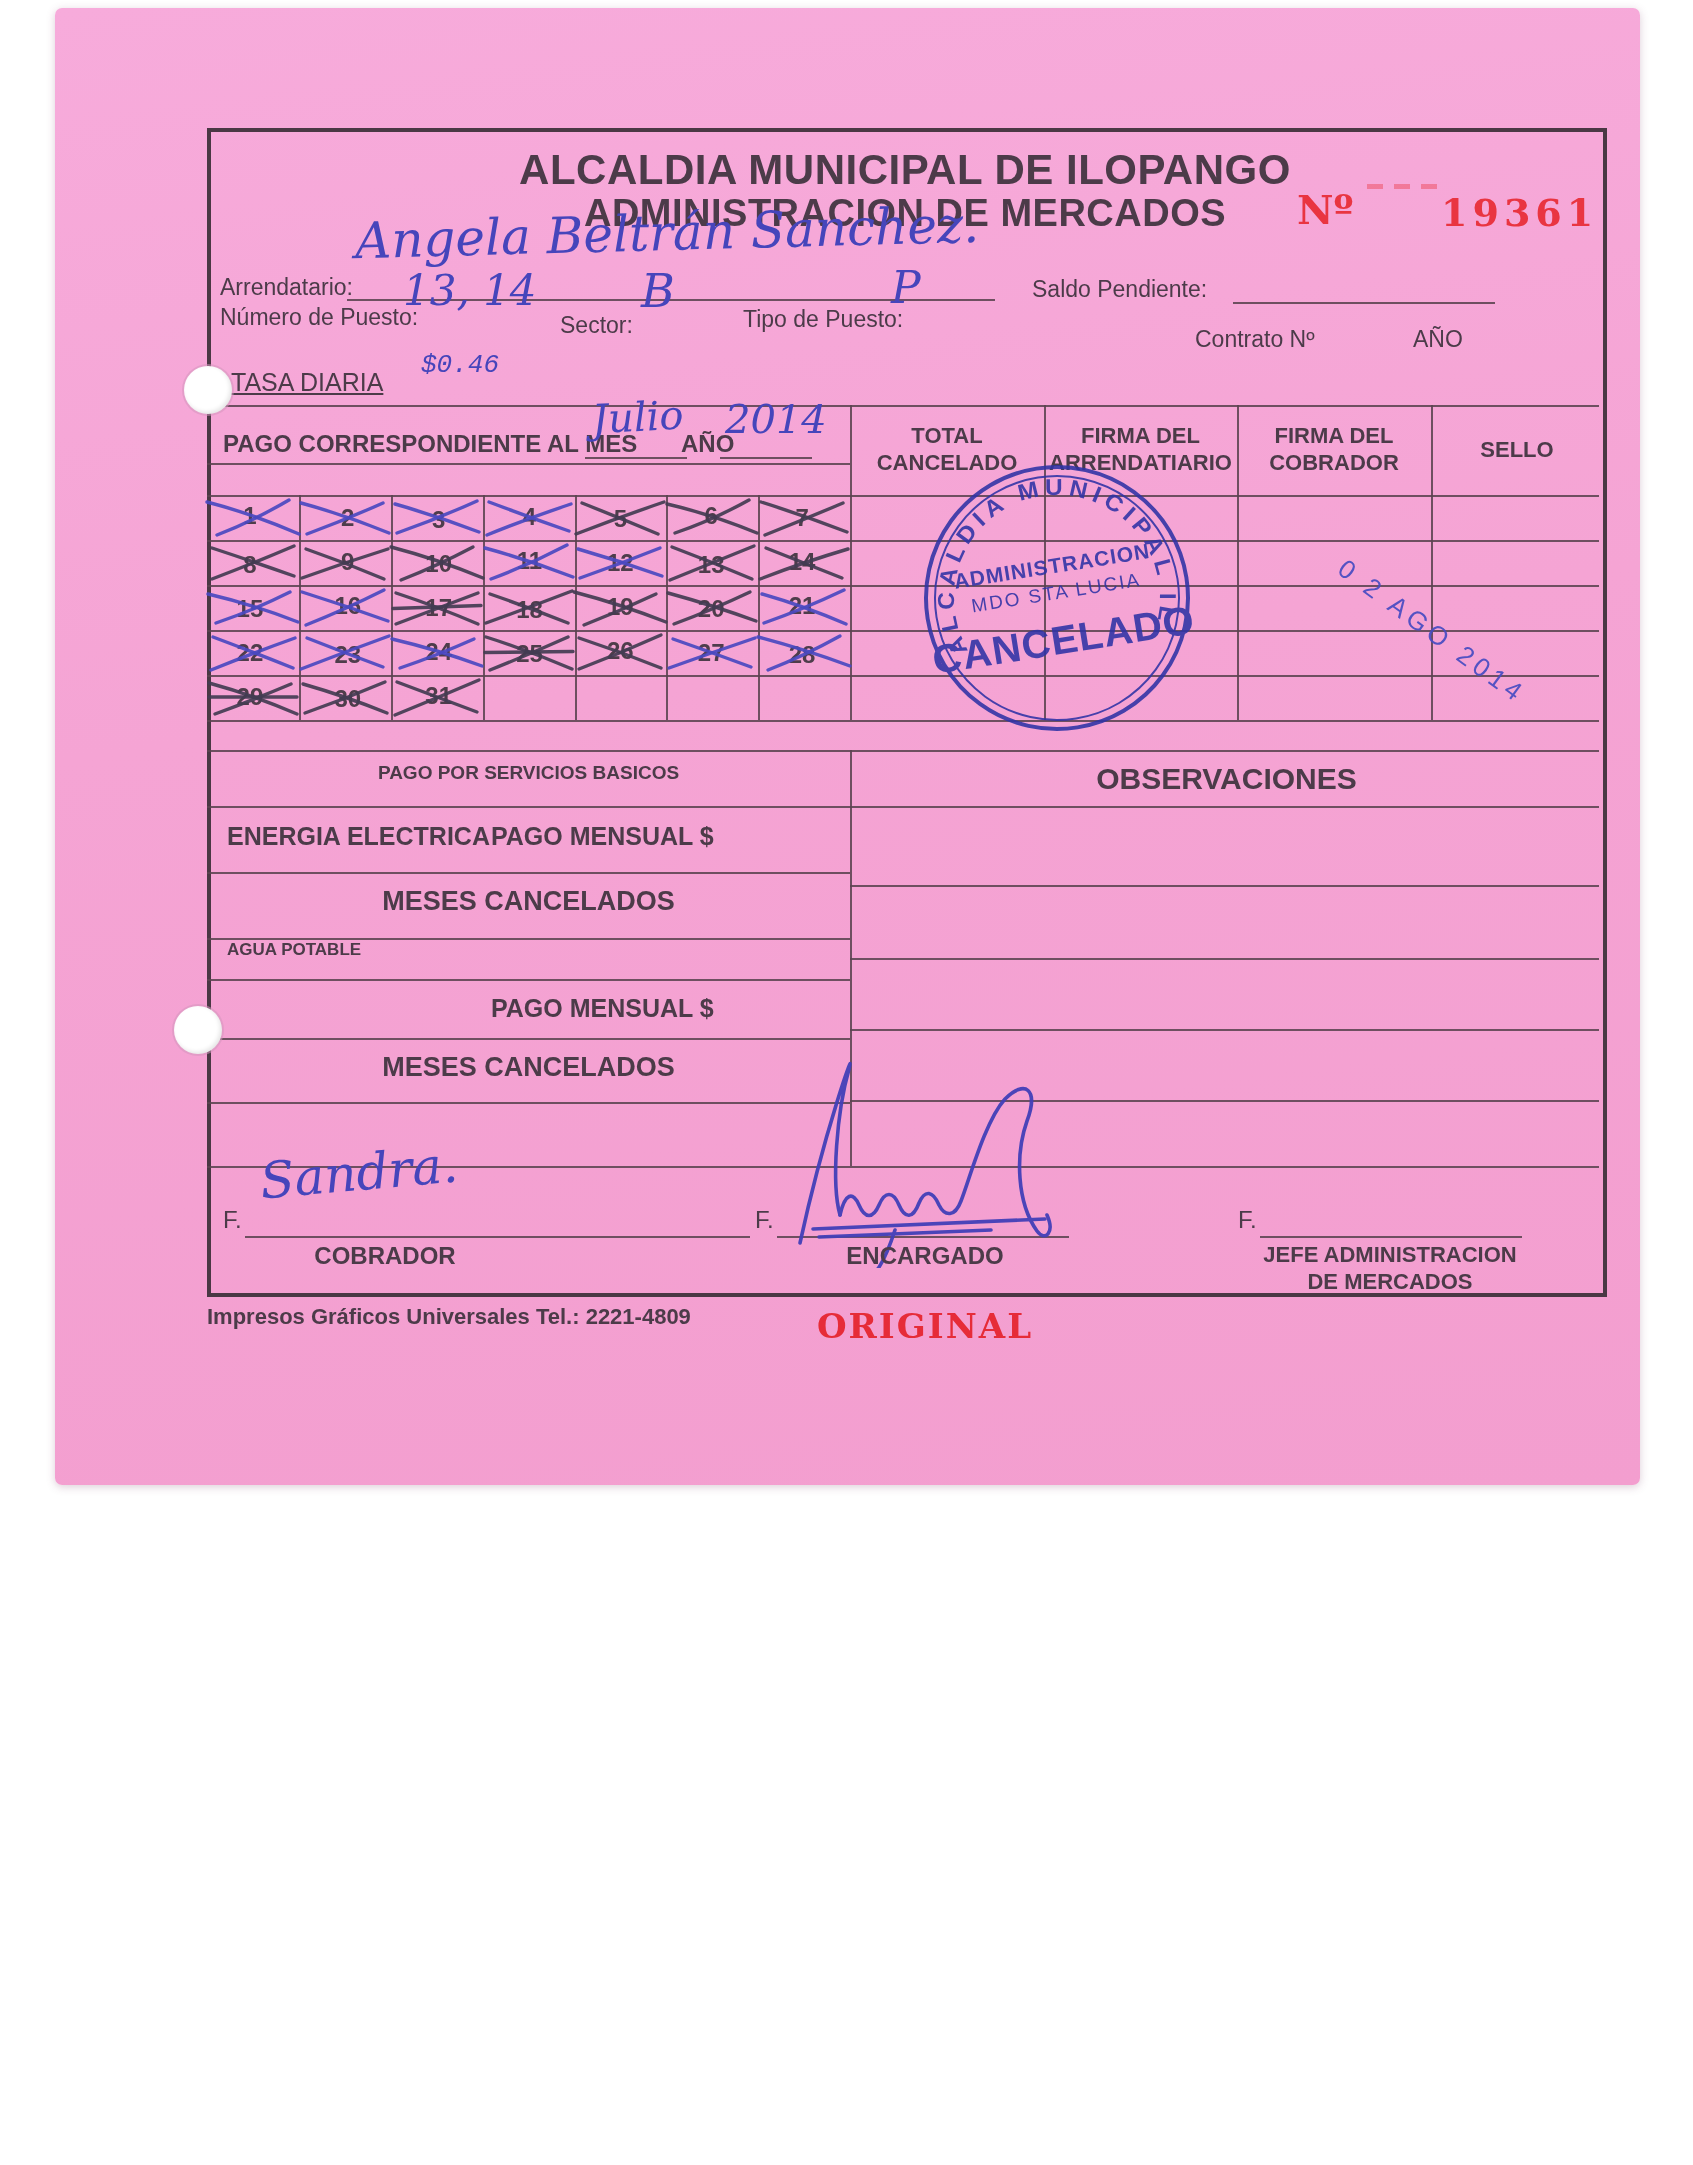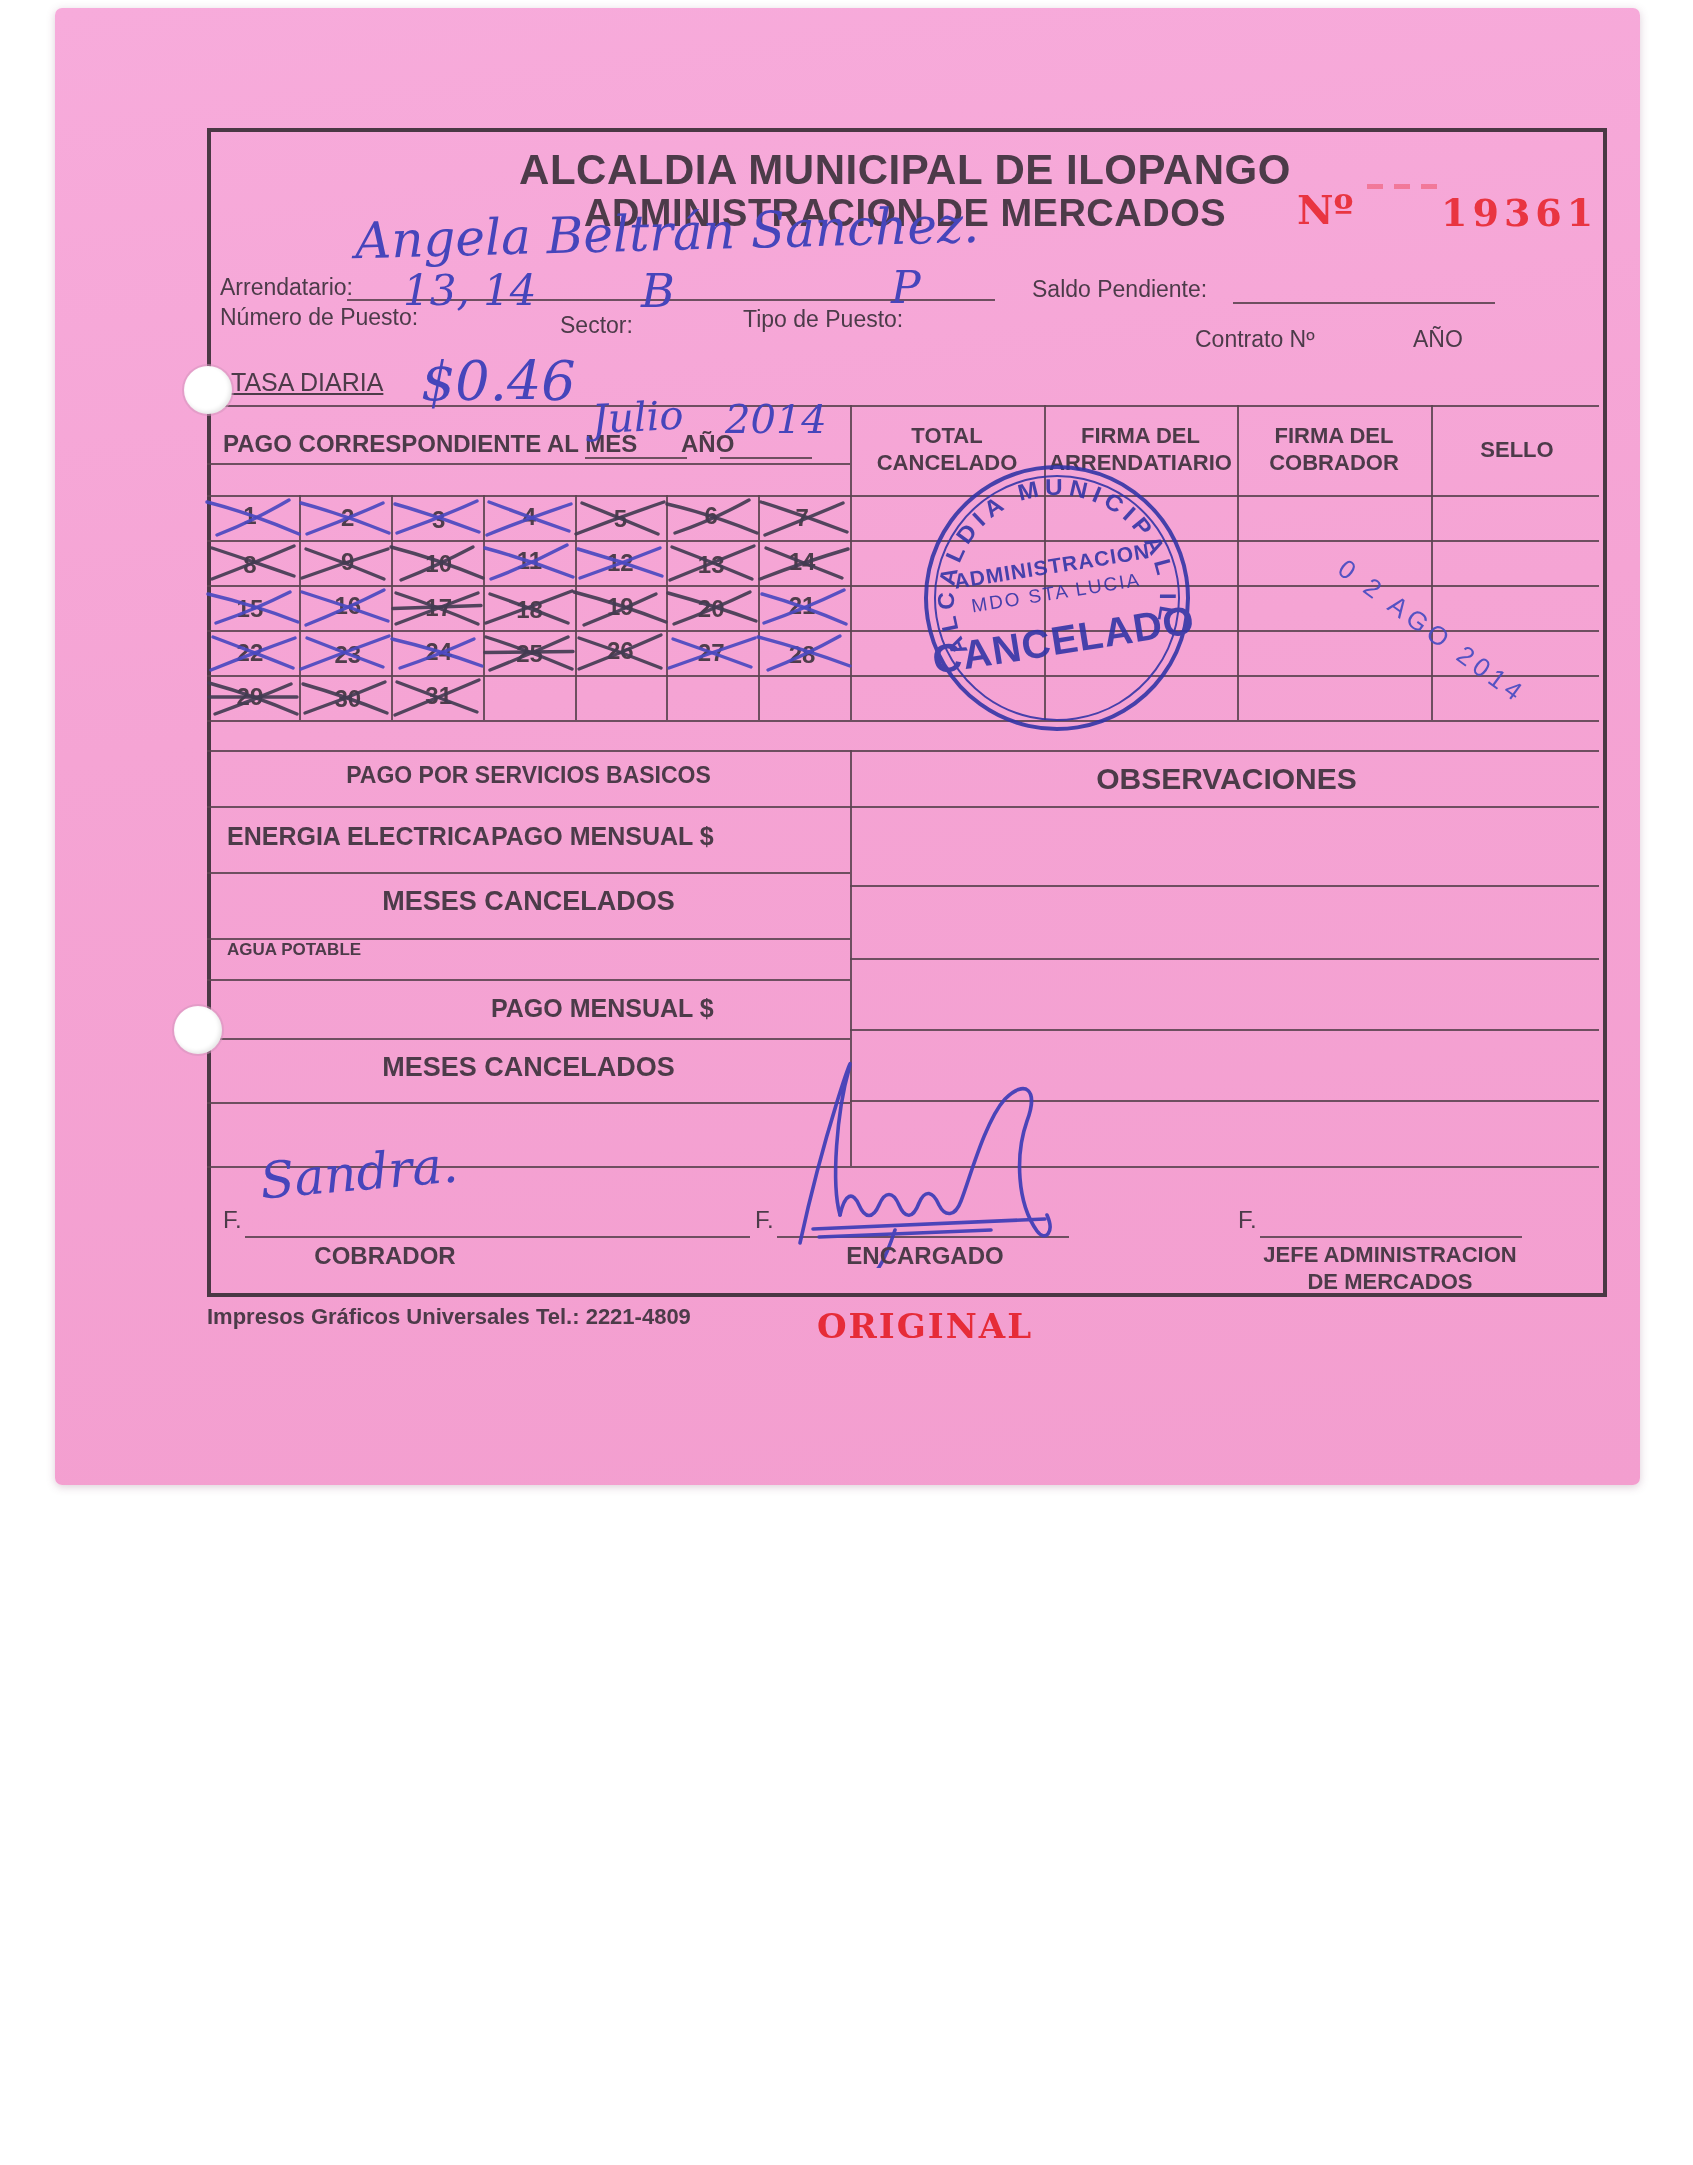--- a/index.html
+++ b/index.html
@@ -104,21 +104,21 @@
     <div class="abs lbl" style="left:165px;top:296px;">Número de Puesto:</div>
     <div class="abs hand" style="left:348px;top:258px;font-size:42px;">13, 14</div>
     <div class="abs lbl" style="left:505px;top:304px;">Sector:</div>
     <div class="abs hand" style="left:586px;top:256px;font-size:46px;">B</div>
     <div class="abs lbl" style="left:688px;top:298px;">Tipo de Puesto:</div>
     <div class="abs hand" style="left:836px;top:254px;font-size:44px;">P</div>
     <div class="abs lbl" style="left:1140px;top:318px;">Contrato Nº</div>
     <div class="abs lbl" style="left:1358px;top:318px;">AÑO</div>
 
     <div class="abs lbl" style="left:176px;top:360px;font-size:25px;text-decoration:underline;">TASA DIARIA</div>
-    <div class="abs hand" style="left:366px;top:342px;font-size:54px;">$0.46</div>
+    <div class="abs hand" style="left:366px;top:342px;font-size:26px;font-family:Liberation Mono, monospace;">$0.46</div>
 
     <div class="abs lblb" style="left:168px;top:422px;">PAGO CORRESPONDIENTE AL MES</div>
     <div class="abs hand" style="left:537px;top:386px;font-size:40px;transform:rotate(-3deg);">Julio</div>
     <div class="abs lblb" style="left:626px;top:422px;">AÑO</div>
     <div class="abs hand" style="left:670px;top:388px;font-size:40px;">2014</div>
 
     <div class="abs th" style="left:797px;top:414px;width:190px;">
       <div>TOTAL</div>
       <div>CANCELADO</div>
     </div>
@@ -370,21 +370,21 @@
       <text font-size="23" font-weight="bold" fill="#2f33a6" letter-spacing="5">
         <textPath href="#ringpath" startOffset="6" textLength="545" lengthAdjust="spacingAndGlyphs">ALCALDIA MUNICIPAL ILOPANGO</textPath>
       </text>
       <text x="140" y="115" text-anchor="middle" font-size="21" font-weight="bold" fill="#2f33a6" letter-spacing="1">ADMINISTRACION</text>
       <text x="140" y="141" text-anchor="middle" font-size="19" fill="#2f33a6" letter-spacing="2">MDO STA LUCIA</text>
       <text x="140" y="196" text-anchor="middle" font-size="40" font-weight="bold" fill="#2f33a6" letter-spacing="1">CANCELADO</text>
     </svg>
 
     <div class="abs datestamp" style="left:1295px;top:545px;">0 2 AGO 2014</div>
 
-    <div class="abs secb" style="left:152px;top:754px;width:643px;font-size:23px;">PAGO POR SERVICIOS BASICOS</div>
+    <div class="abs secb" style="left:152px;top:754px;width:643px;font-size:19px;">PAGO POR SERVICIOS BASICOS</div>
     <div class="abs secb" style="left:795px;top:754px;width:753px;">OBSERVACIONES</div>
 
     <div class="abs lblb" style="left:172px;top:814px;font-size:25px;">ENERGIA ELECTRICA</div>
     <div class="abs lblb" style="left:436px;top:814px;font-size:25px;">PAGO MENSUAL $</div>
     <div class="abs secb" style="left:152px;top:878px;width:643px;font-size:27px;">MESES CANCELADOS</div>
 
     <div class="abs lblb" style="left:172px;top:932px;font-size:17px;">AGUA POTABLE</div>
     <div class="abs lblb" style="left:436px;top:986px;font-size:25px;">PAGO MENSUAL $</div>
     <div class="abs secb" style="left:152px;top:1044px;width:643px;font-size:27px;">MESES CANCELADOS</div>
 

